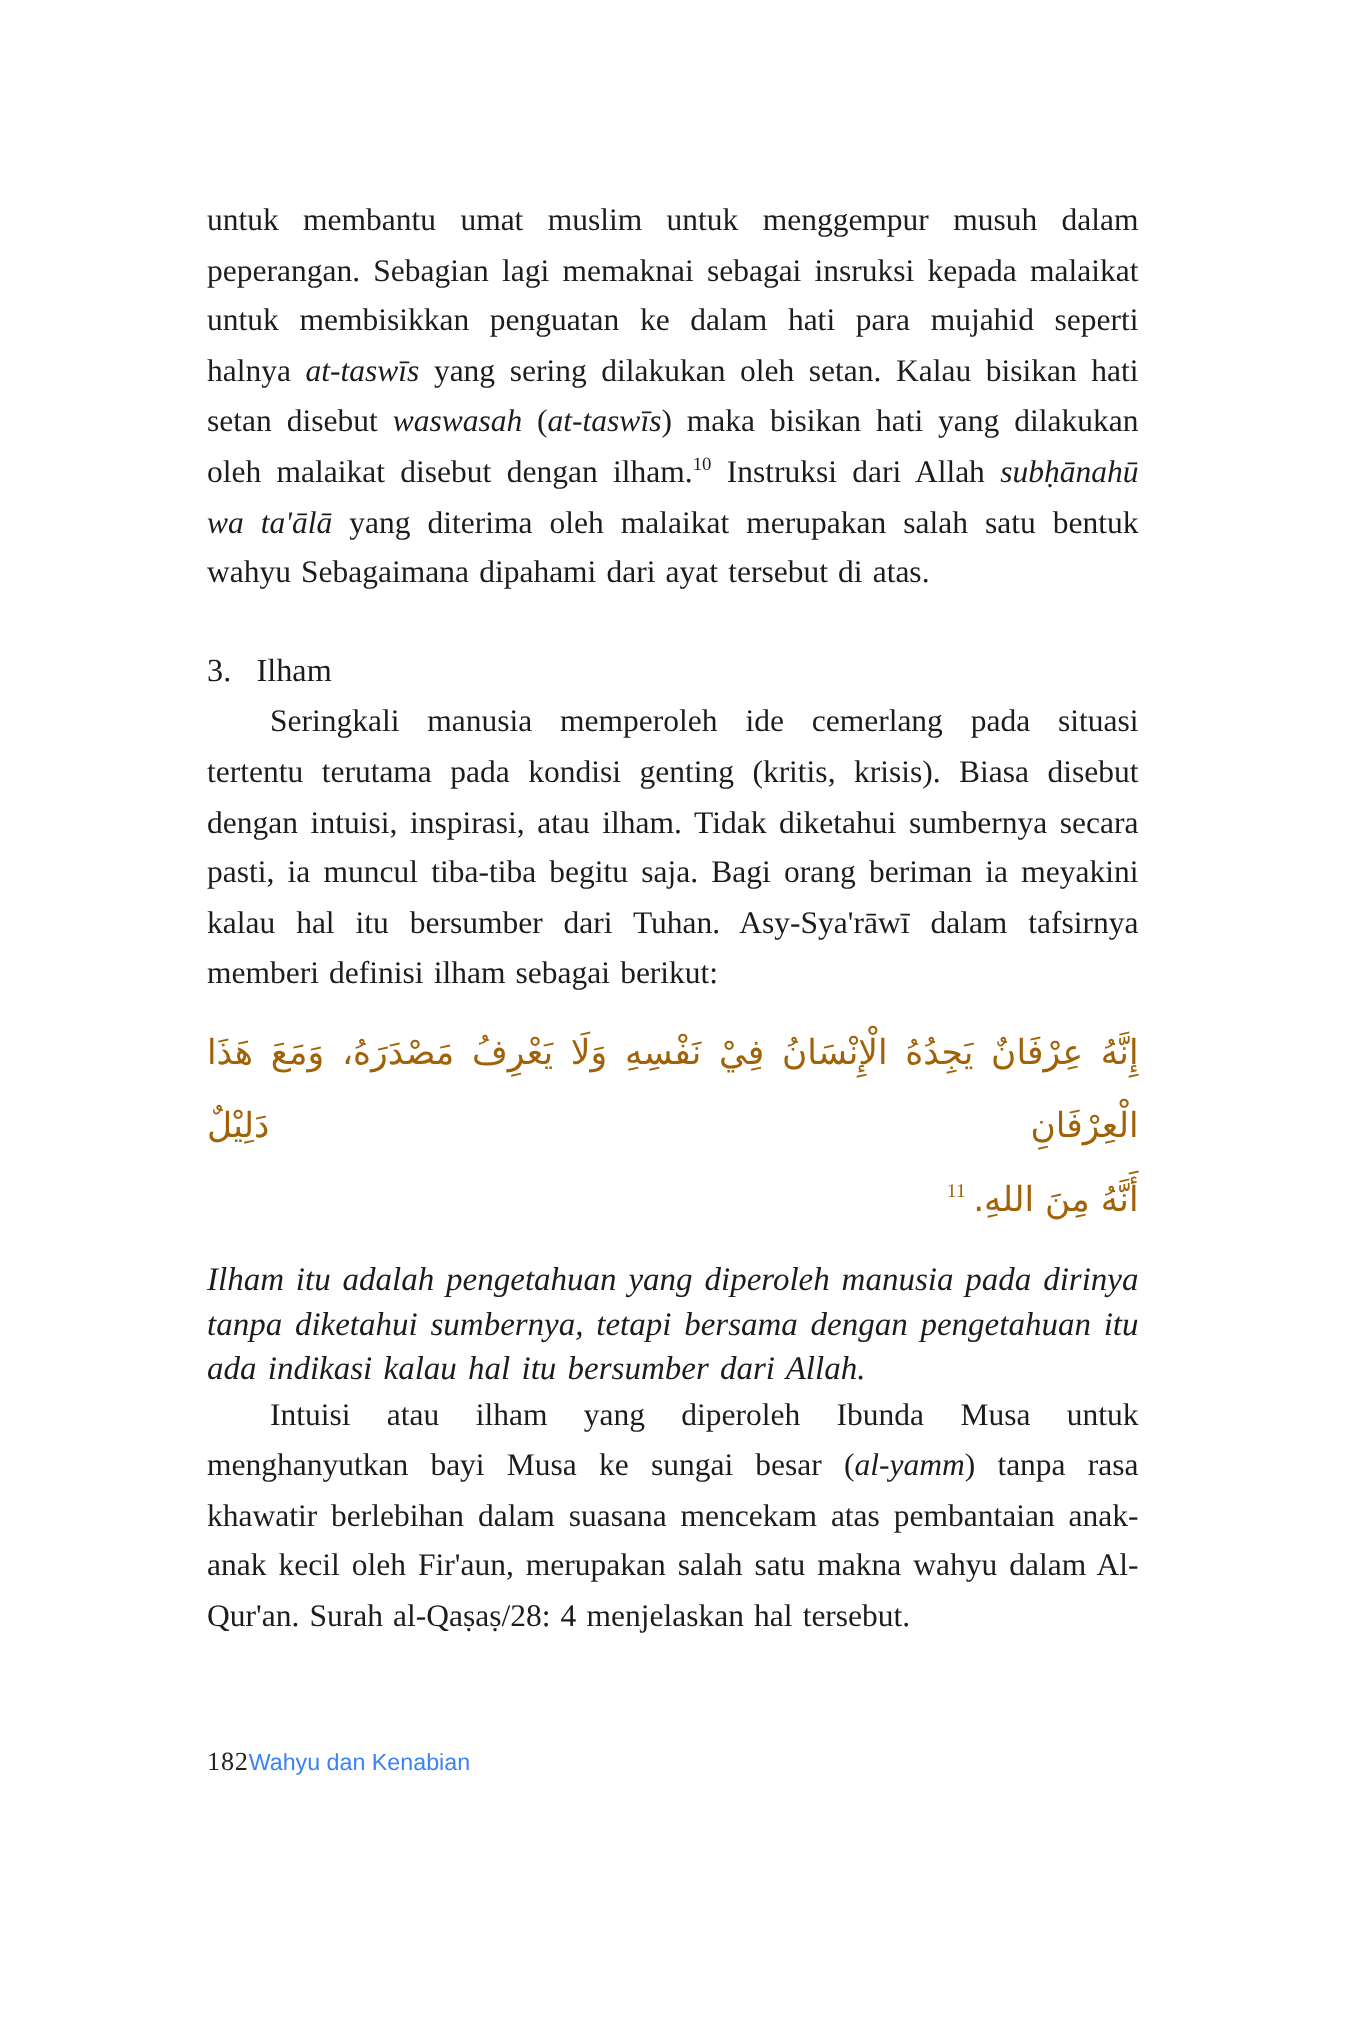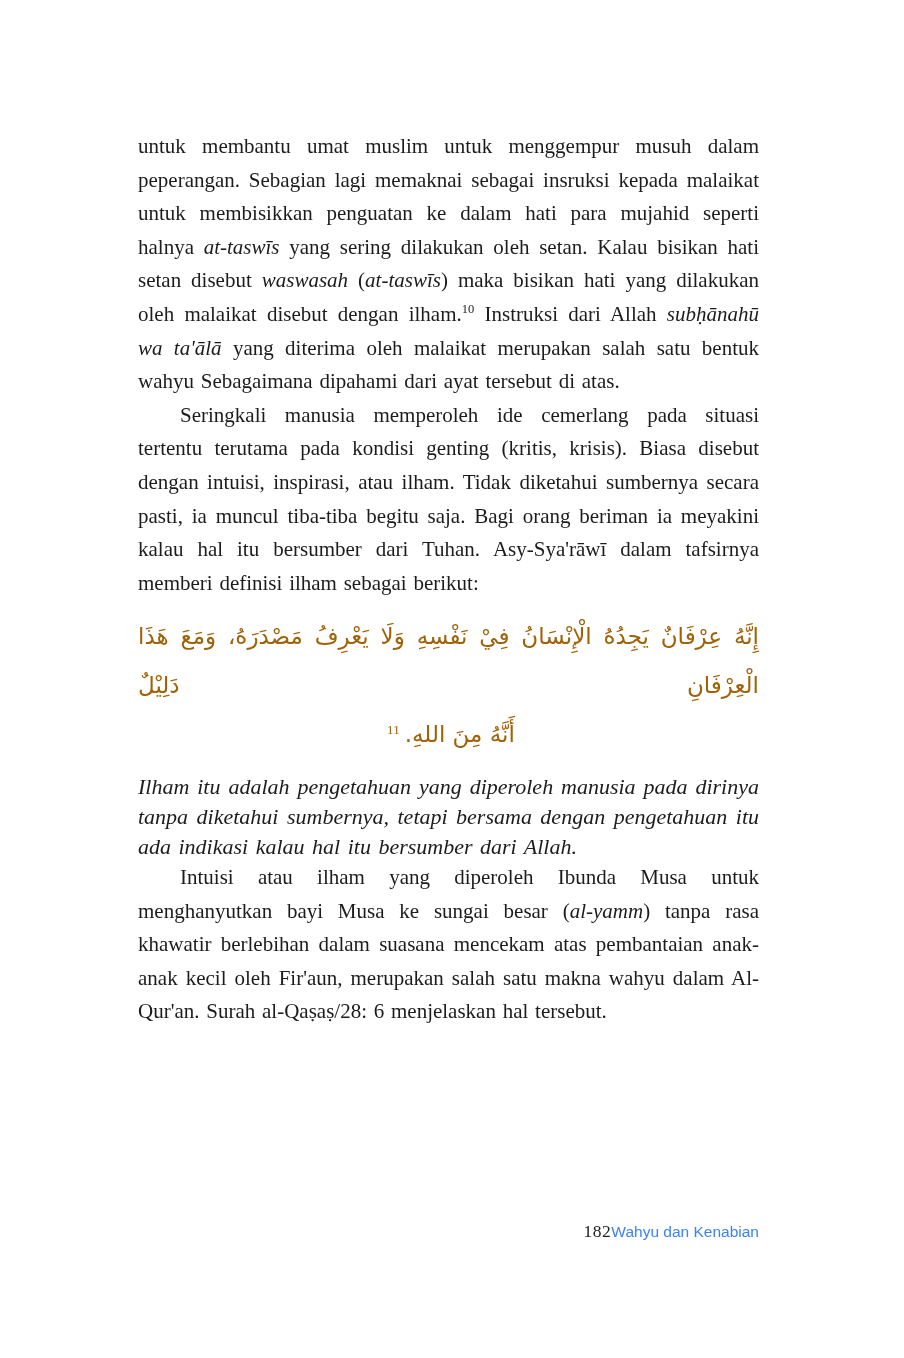--- a/index.html
+++ b/index.html
@@ -53,21 +53,21 @@
     color: #a16207;
     margin-top: 12px;
   }
   .arabic .l1 {
     line-height: 49px;
     text-align: justify;
     text-align-last: justify;
   }
   .arabic .l2 {
     line-height: 49px;
-    text-align: center;
+    text-align: right;
   }
   .arabic sup.fn {
     font-family: "Liberation Serif", serif;
     font-size: 13px;
     padding: 0 5px;
     vertical-align: super;
     line-height: 0;
   }
   .quote {
     margin: 13px 0 0 0;
@@ -76,23 +76,23 @@
     line-height: 29.6px;
     text-align: justify;
     word-spacing: 2px;
   }
   .p-indent { text-indent: 42px; }
   .gap-top { margin-top: 13px; }
   .footer {
     position: absolute;
     left: 138px;
     right: 145px;
-    top: 1221px;
+    top: 1164px;
     display: flex;
-    justify-content: flex-end;
+    justify-content: flex-start;
     align-items: baseline;
   }
   .page-num {
     font-family: "Liberation Serif", "DejaVu Serif", serif;
     font-size: 17.5px;
     letter-spacing: 0.5px;
     color: #222222;
   }
   .running-title {
     font-family: "Liberation Sans", "DejaVu Sans", sans-serif;
@@ -100,30 +100,31 @@
     color: #3b82f6;
   }
 </style>
 </head>
 <body>
 
 <main class="content">
 
   <p class="body"><span>untuk membantu umat muslim untuk menggempur musuh dalam peperangan. Sebagian lagi memaknai sebagai insruksi kepada malaikat untuk membisikkan penguatan ke dalam hati para mujahid seperti halnya </span><i>at-taswīs</i><span> yang sering dilakukan oleh setan. Kalau bisikan hati setan disebut </span><i>waswasah</i><span> (</span><i>at-taswīs</i><span>) maka bisikan hati yang dilakukan oleh malaikat disebut dengan ilham.</span><sup class="fn">10</sup><span> Instruksi dari Allah </span><i>subḥānahū wa ta'ālā</i><span> yang diterima oleh malaikat merupakan salah satu bentuk wahyu Sebagaimana dipahami dari ayat tersebut di atas.</span></p>
 
+  <h3 class="heading"><span class="num">3.</span><span>Ilham</span></h3>
 
   <p class="body p-indent">Seringkali manusia memperoleh ide cemerlang pada situasi tertentu terutama pada kondisi genting (kritis, krisis). Biasa disebut dengan intuisi, inspirasi, atau ilham. Tidak diketahui sumbernya secara pasti, ia muncul tiba-tiba begitu saja. Bagi orang beriman ia meyakini kalau hal itu bersumber dari Tuhan. Asy-Sya'rāwī dalam tafsirnya memberi definisi ilham sebagai berikut:</p>
 
   <div class="arabic">
     <div class="l1">إِنَّهُ عِرْفَانٌ يَجِدُهُ الْإِنْسَانُ فِيْ نَفْسِهِ وَلَا يَعْرِفُ مَصْدَرَهُ، وَمَعَ هَذَا الْعِرْفَانِ دَلِيْلٌ</div>
     <div class="l2"><span>أَنَّهُ مِنَ اللهِ.</span><sup class="fn">11</sup></div>
   </div>
 
   <p class="quote">Ilham itu adalah pengetahuan yang diperoleh manusia pada dirinya tanpa diketahui sumbernya, tetapi bersama dengan pengetahuan itu ada indikasi kalau hal itu bersumber dari Allah.</p>
 
-  <p class="body p-indent gap-top"><span>Intuisi atau ilham yang diperoleh Ibunda Musa untuk menghanyutkan bayi Musa ke sungai besar (</span><i>al-yamm</i><span>) tanpa rasa khawatir berlebihan dalam suasana mencekam atas pembantaian anak-anak kecil oleh Fir'aun, merupakan salah satu makna wahyu dalam Al-Qur'an. Surah al-Qaṣaṣ/28: 6 menjelaskan hal tersebut.</span></p>
+  <p class="body p-indent gap-top"><span>Intuisi atau ilham yang diperoleh Ibunda Musa untuk menghanyutkan bayi Musa ke sungai besar (</span><i>al-yamm</i><span>) tanpa rasa khawatir berlebihan dalam suasana mencekam atas pembantaian anak-anak kecil oleh Fir'aun, merupakan salah satu makna wahyu dalam Al-Qur'an. Surah al-Qaṣaṣ/28: 4 menjelaskan hal tersebut.</span></p>
 
 </main>
 
 <footer class="footer">
   <span class="page-num">182</span>
   <span class="running-title">Wahyu dan Kenabian</span>
 </footer>
 
 </body></html>

